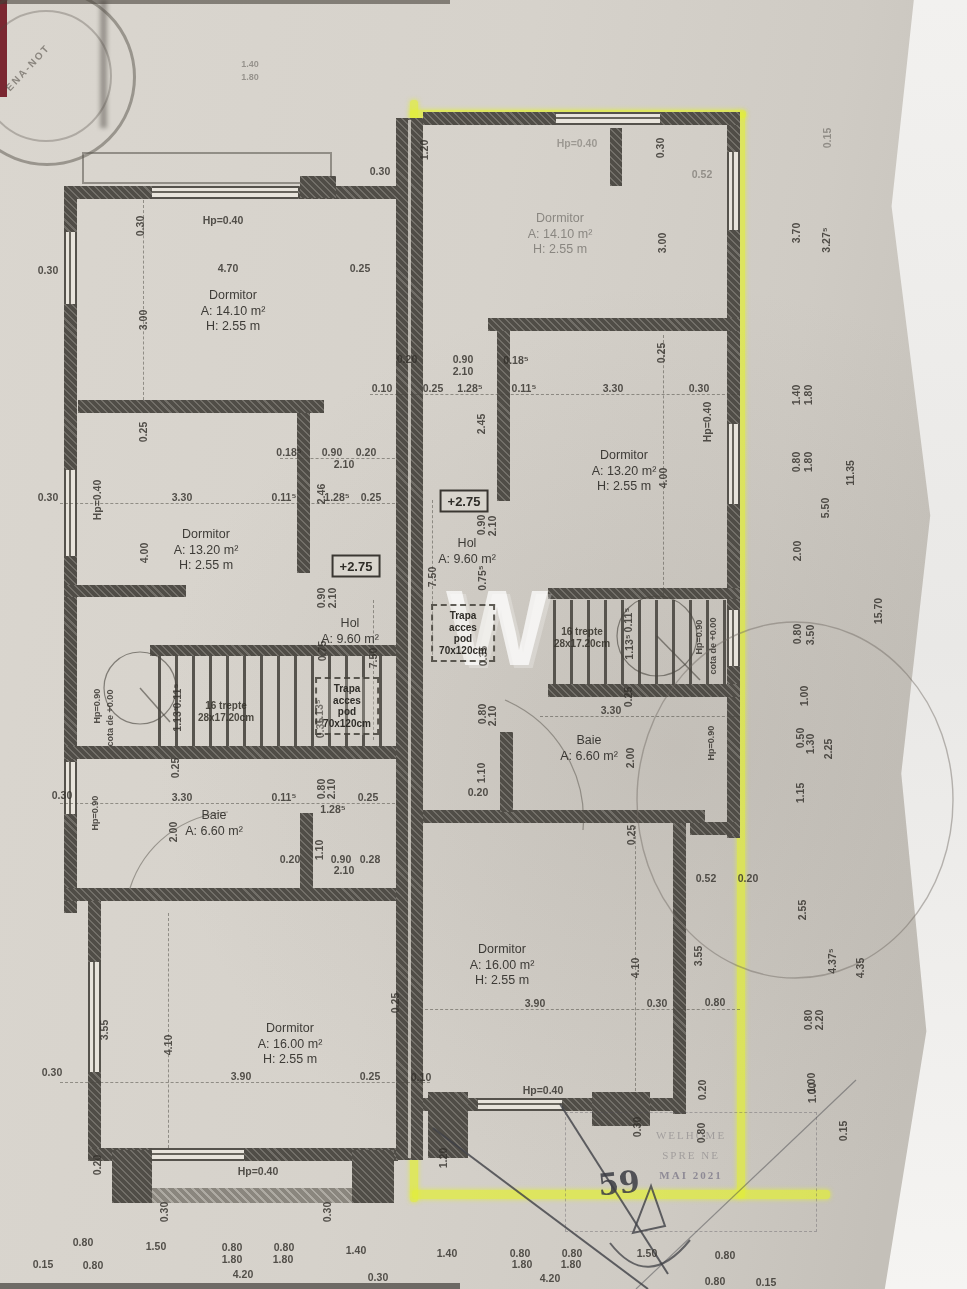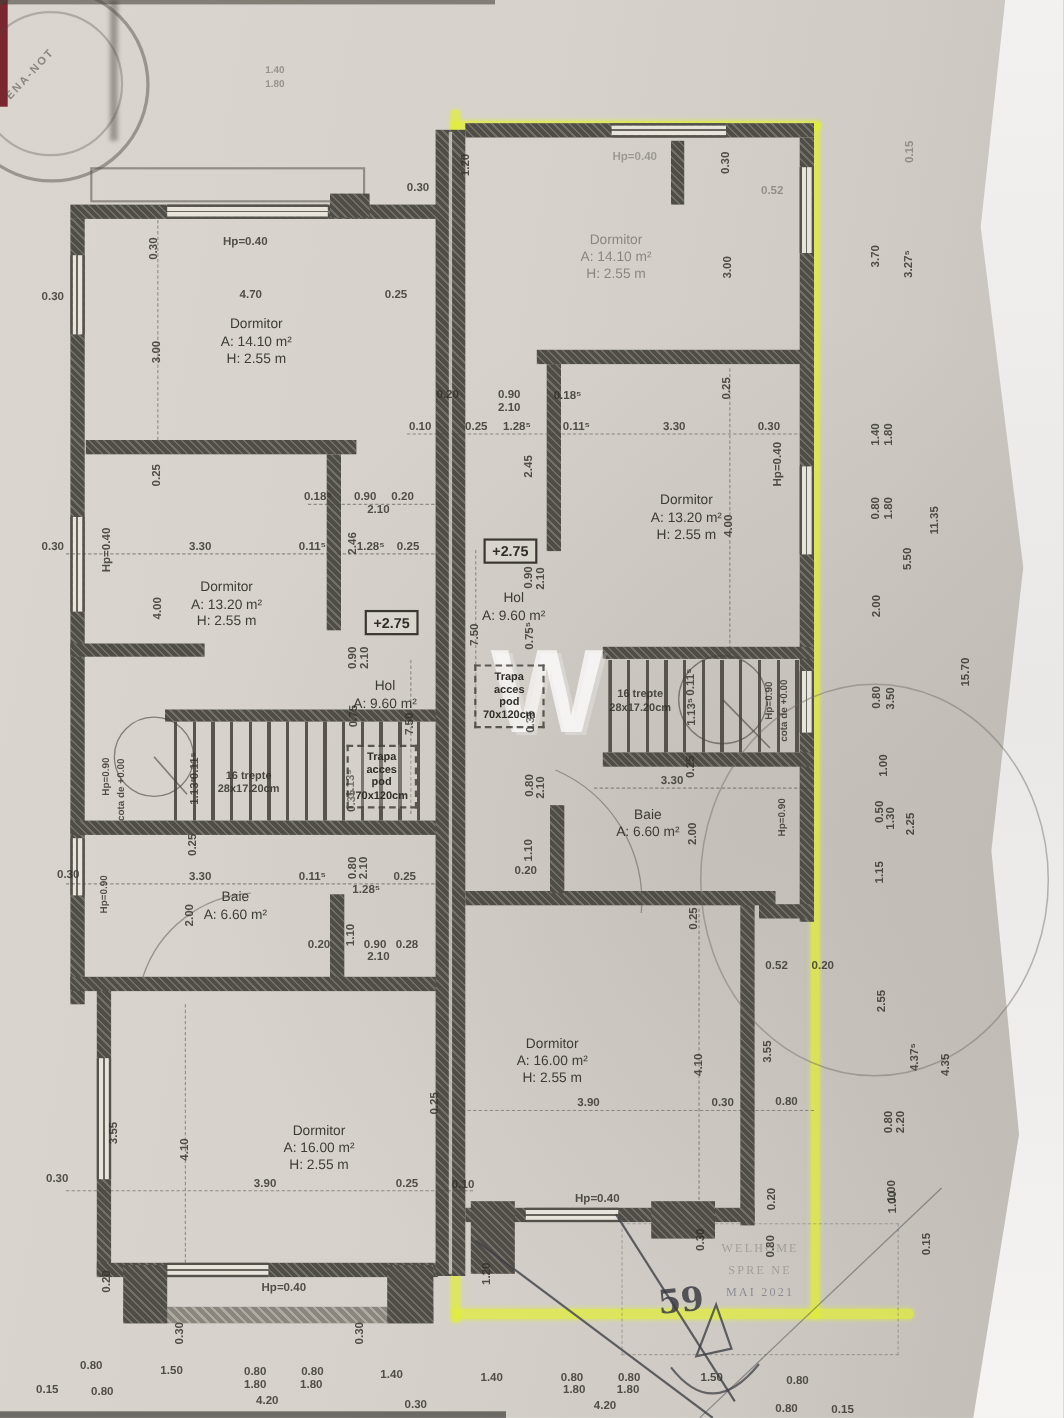--- a/index.html
+++ b/index.html
@@ -38,21 +38,21 @@
   #watermark{position:absolute;left:497px;top:628px;transform:translate(-50%,-50%);
     text-align:center;color:rgba(255,255,255,.72);pointer-events:none;}
   #watermark .wm-logo{font-size:108px;font-weight:bold;line-height:.85;
     text-shadow:4px 3px 0 rgba(255,255,255,.25);}
   #watermark .wm-text{font-size:26px;letter-spacing:9px;font-weight:bold;margin-top:8px;
     color:rgba(255,255,255,.78);}
   #stamp-rect{position:absolute;left:565px;top:1112px;width:252px;height:120px;
     border:1px dashed rgba(80,76,86,.35);color:rgba(62,60,74,.30);text-align:center;
     font-family:"Liberation Serif",serif;font-size:11px;letter-spacing:2px;line-height:1.0;padding-top:8px;box-sizing:border-box;}
   #stamp-rect .st-line{margin-top:9px;}
-  #stamp-date{color:rgba(66,62,96,.45);font-weight:normal;margin-top:14px;}
+  #stamp-date{color:rgba(66,62,96,.45);font-weight:bold;margin-top:14px;}
   #handwritten{position:absolute;left:619px;top:1183px;transform:translate(-50%,-50%) rotate(-6deg);
     font-size:30px;font-weight:bold;color:#3c3d44;font-family:"DejaVu Serif",serif;opacity:.85;}
   .stamp-circle{position:absolute;border-radius:50%;}
   #notary-text{position:absolute;left:-2px;top:62px;transform:rotate(-47deg);
     font-size:10px;font-weight:bold;letter-spacing:2px;color:rgba(72,67,60,.55);}
   .smudge{position:absolute;background:rgba(55,50,45,.4);filter:blur(2px);}
   svg.overlay{position:absolute;inset:0;pointer-events:none;}
 </style>
 </head>
 <body>

